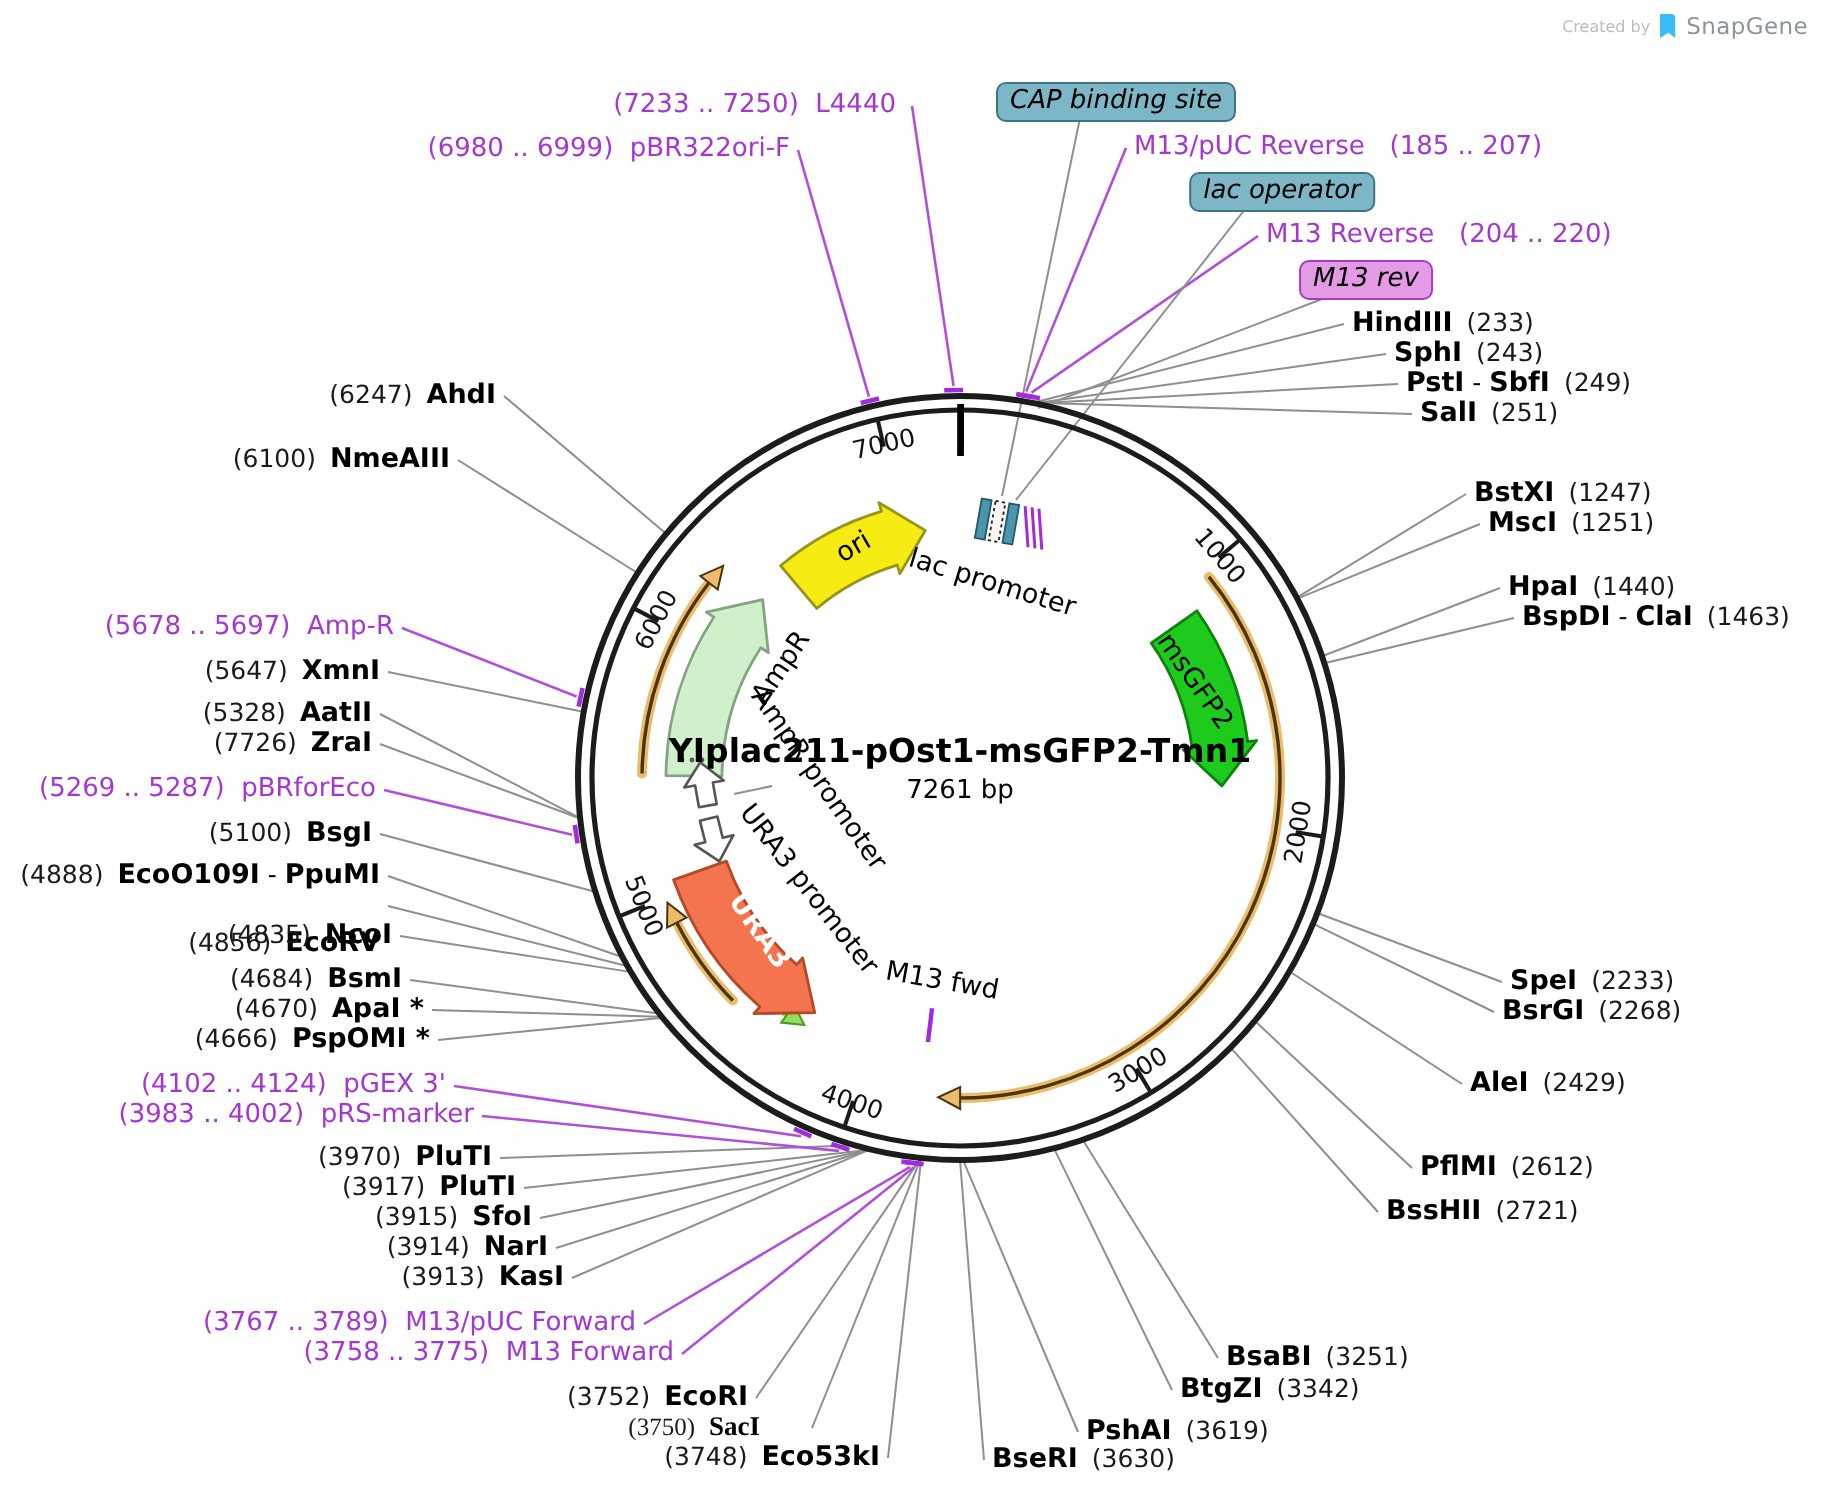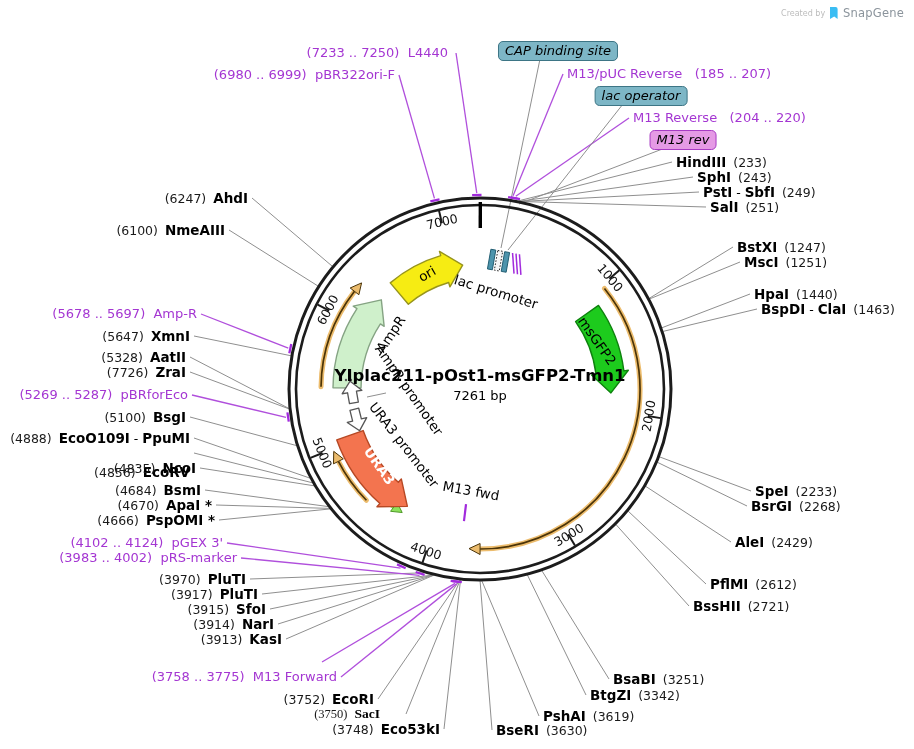--- a/index.html
+++ b/index.html
@@ -174,20 +174,21 @@
       <div class="lbl left" style="left: 380px; top: 714px; transform: translate(-100%, -50%); font-family: Liberation Serif, serif;"><span class="pos">(3750)</span><b>SacI</b></div>
       <div class="lbl left" style="left: 440px; top: 729px; transform: translate(-100%, -50%);"><span class="pos">(3748)</span><b>Eco53kI</b></div>
       <div class="lbl purple" style="left: 448px; top: 53px; transform: translate(-100%, -50%);">(7233 .. 7250)  L4440</div>
       <div class="lbl purple" style="left: 395px; top: 75px; transform: translate(-100%, -50%);">(6980 .. 6999)  pBR322ori-F</div>
       <div class="lbl purple" style="left: 567px; top: 74px; transform: translate(0px, -50%);">M13/pUC Reverse   (185 .. 207)</div>
       <div class="lbl purple" style="left: 633px; top: 118px; transform: translate(0px, -50%);">M13 Reverse   (204 .. 220)</div>
       <div class="lbl purple" style="left: 197px; top: 314px; transform: translate(-100%, -50%);">(5678 .. 5697)  Amp-R</div>
       <div class="lbl purple" style="left: 188px; top: 395px; transform: translate(-100%, -50%);">(5269 .. 5287)  pBRforEco</div>
       <div class="lbl purple" style="left: 223px; top: 543px; transform: translate(-100%, -50%);">(4102 .. 4124)  pGEX 3'</div>
       <div class="lbl purple" style="left: 237px; top: 558px; transform: translate(-100%, -50%);">(3983 .. 4002)  pRS-marker</div>
+      <div class="lbl purple" style="left: 318px; top: 662px; transform: translate(-100%, -50%);">(3767 .. 3789)  M13/pUC Forward</div>
       <div class="lbl purple" style="left: 337px; top: 677px; transform: translate(-100%, -50%);">(3758 .. 3775)  M13 Forward</div>
       <div class="box-label box-teal" style="left: 558px; top: 51px; transform: translate(-50%, -50%);">CAP binding site</div>
       <div class="box-label box-teal" style="left: 641px; top: 96px; transform: translate(-50%, -50%);">lac operator</div>
       <div class="box-label box-orchid" style="left: 683px; top: 140px; transform: translate(-50%, -50%);">M13 rev</div>
       <div class="lbl rot" style="left: 427px; top: 274px; transform: translate(-50%, -50%) rotate(-30deg);">ori</div>
       <div class="lbl rot" style="left: 496px; top: 292px; transform: translate(-50%, -50%) rotate(17deg);">lac promoter</div>
       <div class="lbl rot" style="left: 597px; top: 341px; transform: translate(-50%, -50%) rotate(55deg);">msGFP2</div>
       <div class="lbl rot" style="left: 391px; top: 334px; transform: translate(-50%, -50%) rotate(-56deg);">AmpR</div>
       <div class="lbl rot" style="left: 409px; top: 390px; transform: translate(-50%, -50%) rotate(55deg);">AmpR promoter</div>
       <div class="lbl rot" style="left: 404px; top: 445px; transform: translate(-50%, -50%) rotate(52deg);">URA3 promoter</div>

